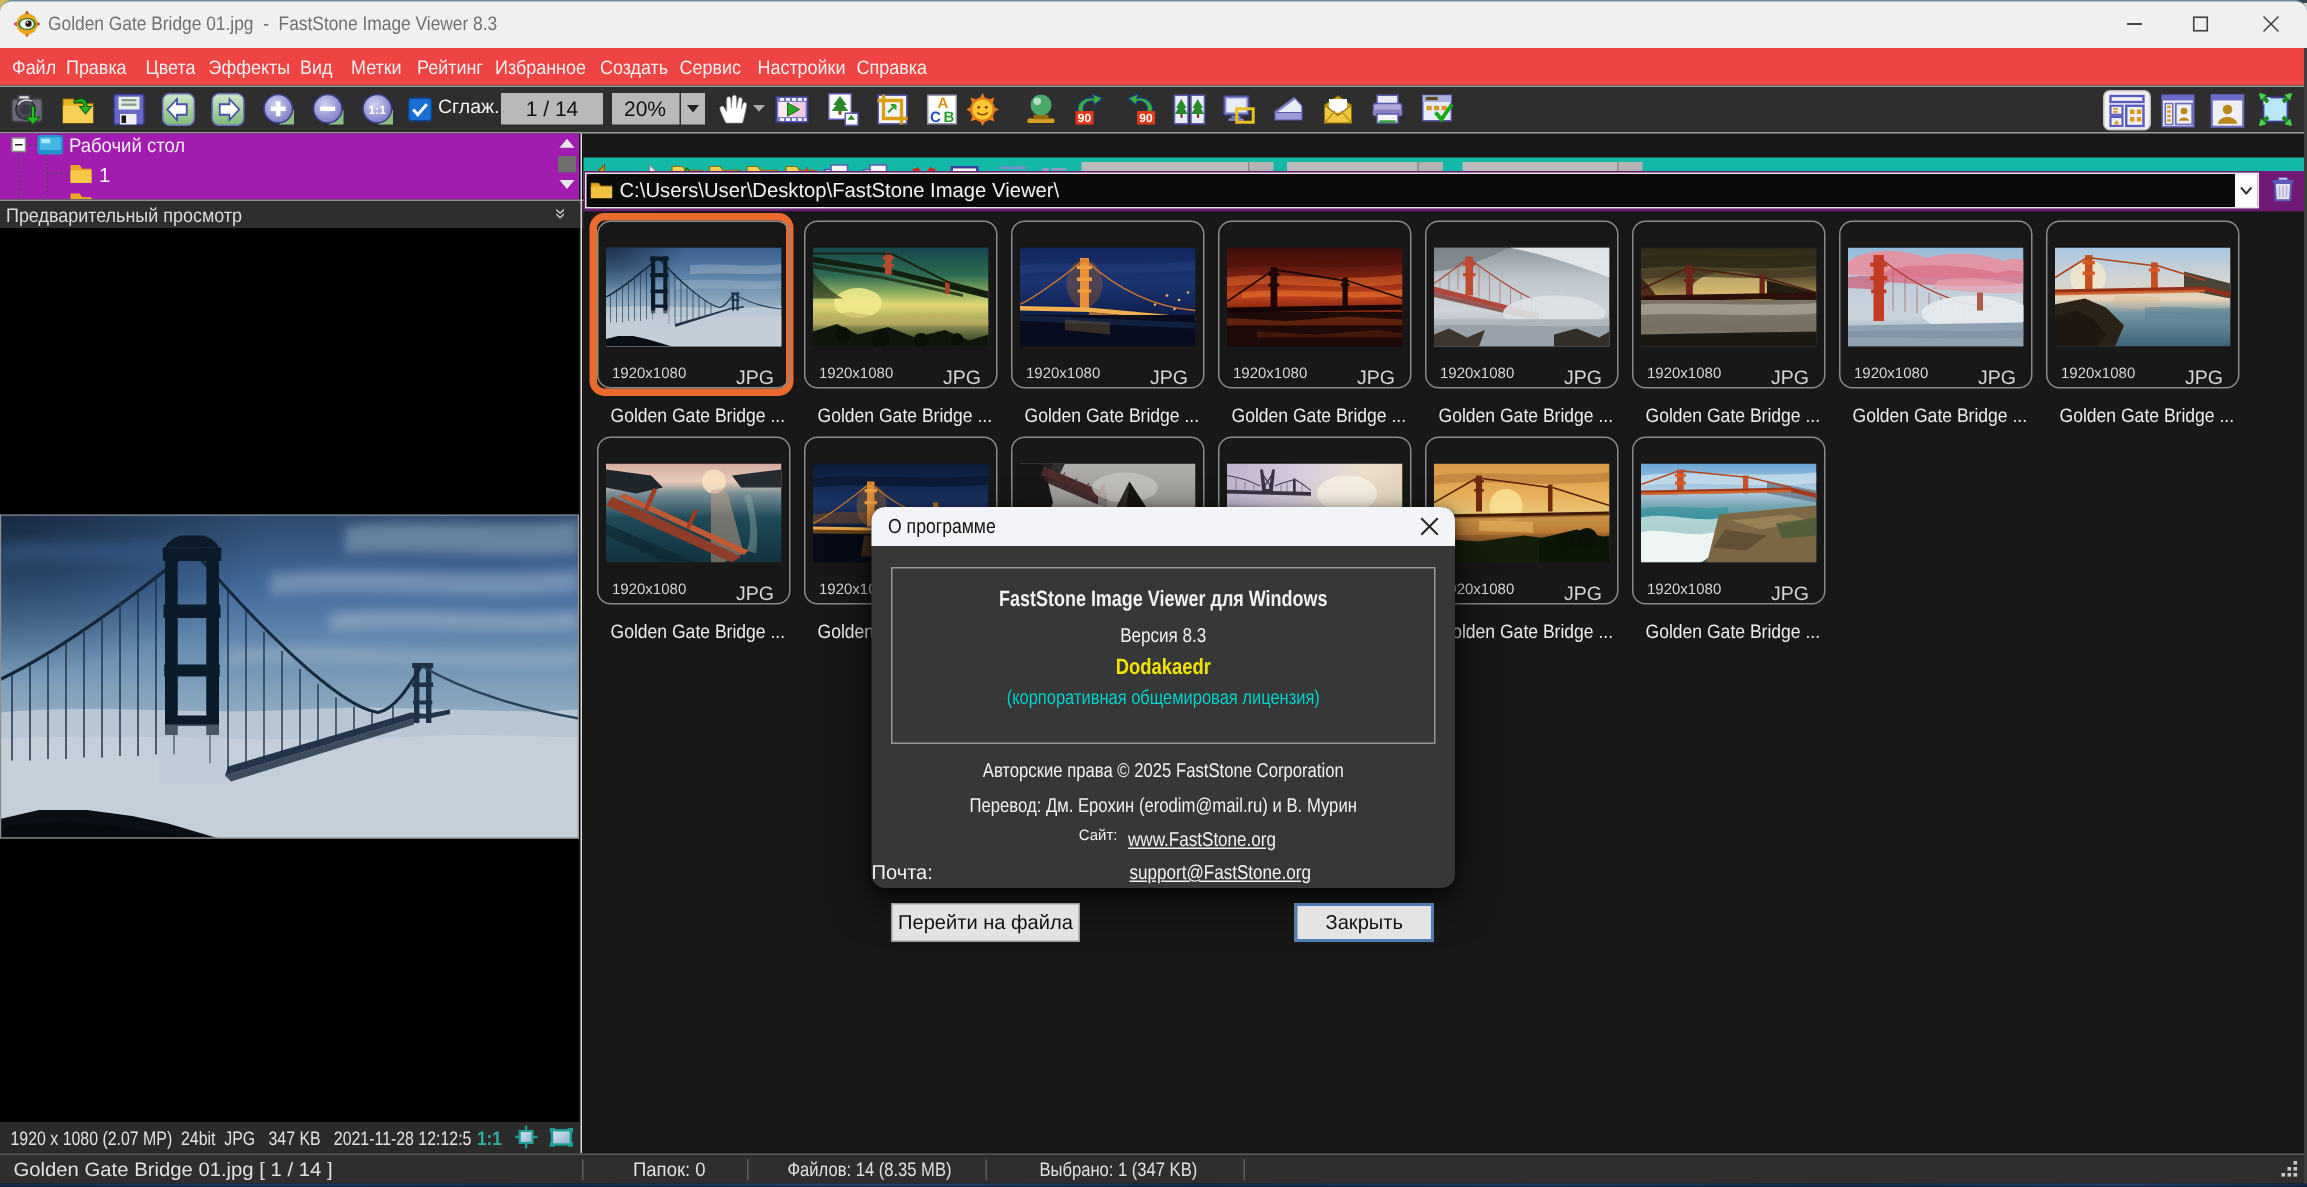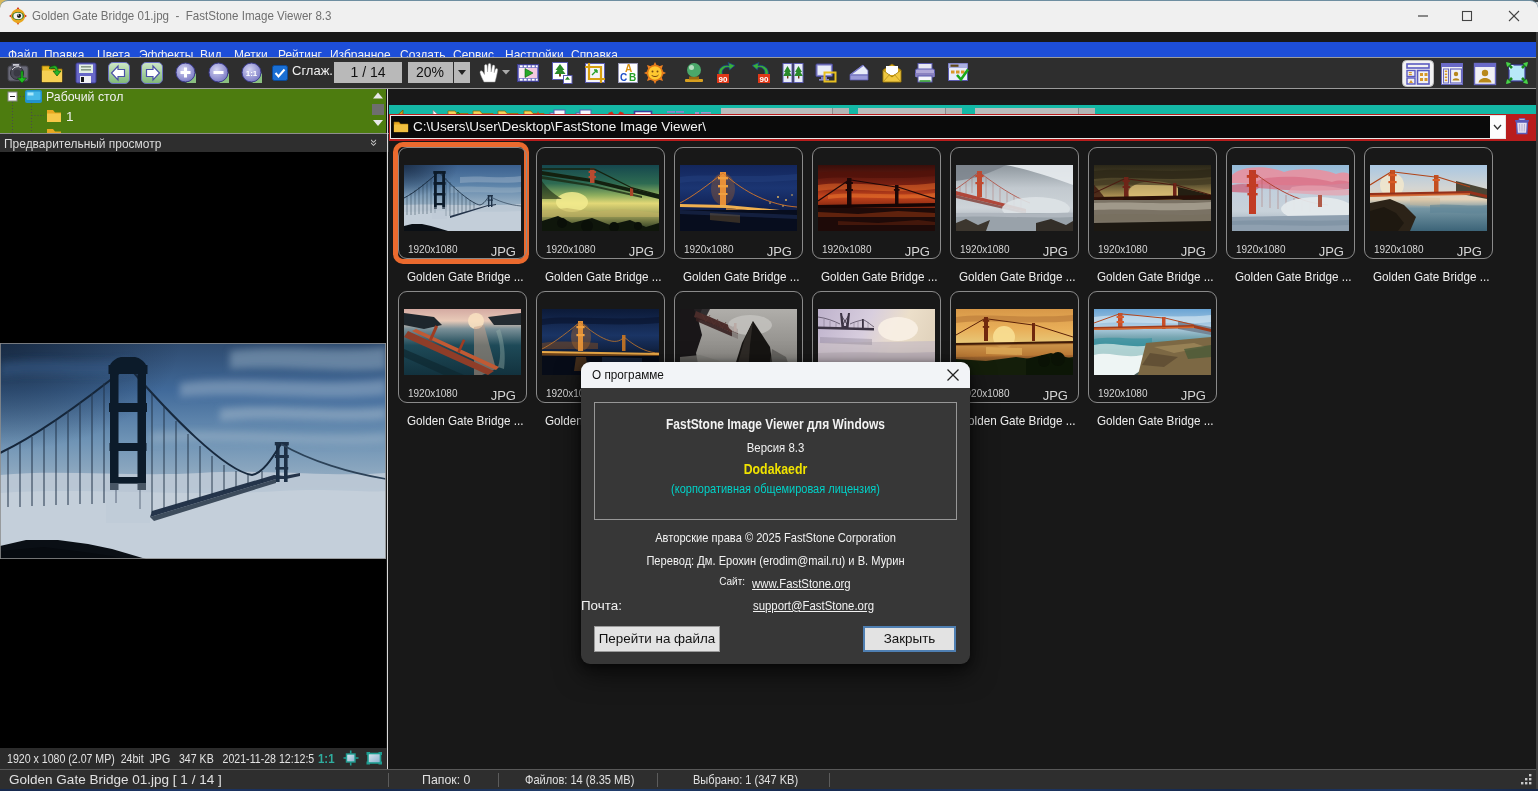--- a/index.html
+++ b/index.html
@@ -2,33 +2,33 @@
 <html><head><meta charset="utf-8">
 <style>
   html,body{margin:0;padding:0;}
   body{width:1538px;height:791px;position:relative;overflow:hidden;
        font-family:"Liberation Sans", sans-serif;background:#181818;}
   .abs{position:absolute;}
   #titlebar{left:0;top:0;width:1538px;height:32px;background:#f0f0f0;
     border-top:1px solid #6e8ea1;box-sizing:border-box;
     border-radius:8px 8px 0 0;}
   #titletext{left:32px;top:8px;font-size:13px;color:#707070;}
-  #menubar{left:0;top:42px;width:1538px;height:25px;background:#1d4ed8;}
+  #menubar{left:0;top:32px;width:1538px;height:25px;background:#ef4444;}
   #menubar span{position:absolute;top:5px;font-size:13px;color:#f0f0f0;display:inline-block;transform:scaleX(0.92);transform-origin:left center;white-space:nowrap;}
   #toolbar1{left:0;top:57px;width:1538px;height:32px;background:#2e2e2e;
     border-top:1px solid #9b9b9b;border-bottom:1px solid #9b9b9b;box-sizing:border-box;}
-  #treepanel{left:0;top:89px;width:386px;height:44px;background:#4d7c0f;}
+  #treepanel{left:0;top:89px;width:386px;height:44px;background:#a21caf;}
   #prevhdr{left:0;top:133px;width:438px;height:19px;background:#2e2e2e;
     border-top:1px solid #8f8f8f;box-sizing:border-box;color:#dcdcdc;font-size:13px;}
   #preview{left:0;top:152px;width:386px;height:596px;background:#000;}
   #statusbar{left:0;top:748px;width:387px;height:21px;background:#2b2b2b;
     color:#e2e2e2;font-size:13px;}
   #splitter{left:387px;top:89px;width:1px;height:680px;background:#dadada;}
   #toolbar2{left:389px;top:89px;width:1367px;height:25px;background:#14b8a6;margin-top:16px;}
-  #addrrow{left:389px;top:114px;width:1149px;height:27px;background:#b91c1c;}
+  #addrrow{left:389px;top:114px;width:1149px;height:27px;background:#701a75;}
   #addrbox{left:1px;top:1px;width:1116px;height:24px;background:#0a0a0a;
     border:1px solid #e8e8e8;box-sizing:border-box;}
   #filearea{left:389px;top:141px;width:1149px;height:628px;background:#181818;}
   #bottombar{left:0;top:769px;width:1538px;height:20px;background:#2e2e2e;
     border-top:1px solid #585858;box-sizing:border-box;color:#e0e0e0;font-size:13px;}
   #taskstrip{left:0;top:789px;width:1538px;height:2px;
     background:linear-gradient(90deg,#17294d 0%,#1d3666 12%,#16294e 25%,#224070 38%,#16294e 52%,#1d3663 66%,#15284b 80%,#1f3a6a 92%,#142648 100%);}
   .cell{position:absolute;width:129px;height:112px;border:1px solid #8a8a8a;
     border-radius:9px;box-sizing:border-box;}
   .thumb{position:absolute;left:5px;top:17px;width:117px;height:66px;overflow:hidden;}
@@ -1144,22 +1144,22 @@
  <path d="M2 3 L16 3 L15.5 5 L2.5 5 Z" fill="#5a5ab8"></path>
  <path d="M6 1.5 L12 1.5 L12 3 L6 3 Z" fill="#f0f0f8" stroke="#5a5ab8" stroke-width="0.8"></path>
  <path d="M3.5 5 L14.5 5 L13.8 16.5 L4.2 16.5 Z" fill="#e4e0f0" stroke="#5a5ab8" stroke-width="1.4"></path>
  <g stroke="#b8b0d0" stroke-width="1">
       <line x1="6.5" y1="7" x2="6.8" y2="14.5"></line>
       <line x1="9" y1="7" x2="9" y2="14.5"></line>
       <line x1="11.5" y1="7" x2="11.2" y2="14.5"></line>
     </g>
 </svg>
 
-<div class="abs" id="dialog" style="left:581px;top:338px;width:389px;height:302px;border-radius:9px;
-  box-shadow:0 10px 26px rgba(0,0,0,0.6), 0 2px 8px rgba(0,0,0,0.5);background:#373737;margin-top:24px;">
+<div class="abs" id="dialog" style="left:581px;top:338px;width:389px;height:254px;border-radius:9px;
+  box-shadow:0 10px 26px rgba(0,0,0,0.6), 0 2px 8px rgba(0,0,0,0.5);background:#373737;">
  <div style="position:absolute;left:0;top:0;width:100%;height:26px;background:#f2f4f7;border-radius:9px 9px 0 0;">
    <span style="position:absolute;left:11px;top:5px;font-size:13.5px;color:#111;display:inline-block;transform:scaleX(0.87);transform-origin:left center">О программе</span>
    <svg style="position:absolute;right:10px;top:6px" width="14" height="14" viewBox="0 0 14 14">
      <line x1="1.5" y1="1.5" x2="12.5" y2="12.5" stroke="#222" stroke-width="1.3"></line>
      <line x1="12.5" y1="1.5" x2="1.5" y2="12.5" stroke="#222" stroke-width="1.3"></line>
    </svg>
  </div>
  <div style="position:absolute;left:13px;top:40px;width:363px;height:118px;border:1px solid #979797;box-sizing:border-box;"></div>
  <div style="position:absolute;left:0;top:54px;width:100%;text-align:center;font-weight:bold;font-size:14.8px;color:#f2f2f2;transform:scaleX(0.81)">FastStone Image Viewer для Windows</div>
  <div style="position:absolute;left:0;top:78px;width:100%;text-align:center;font-size:13.4px;color:#f2f2f2;transform:scaleX(0.85)">Версия 8.3</div>

